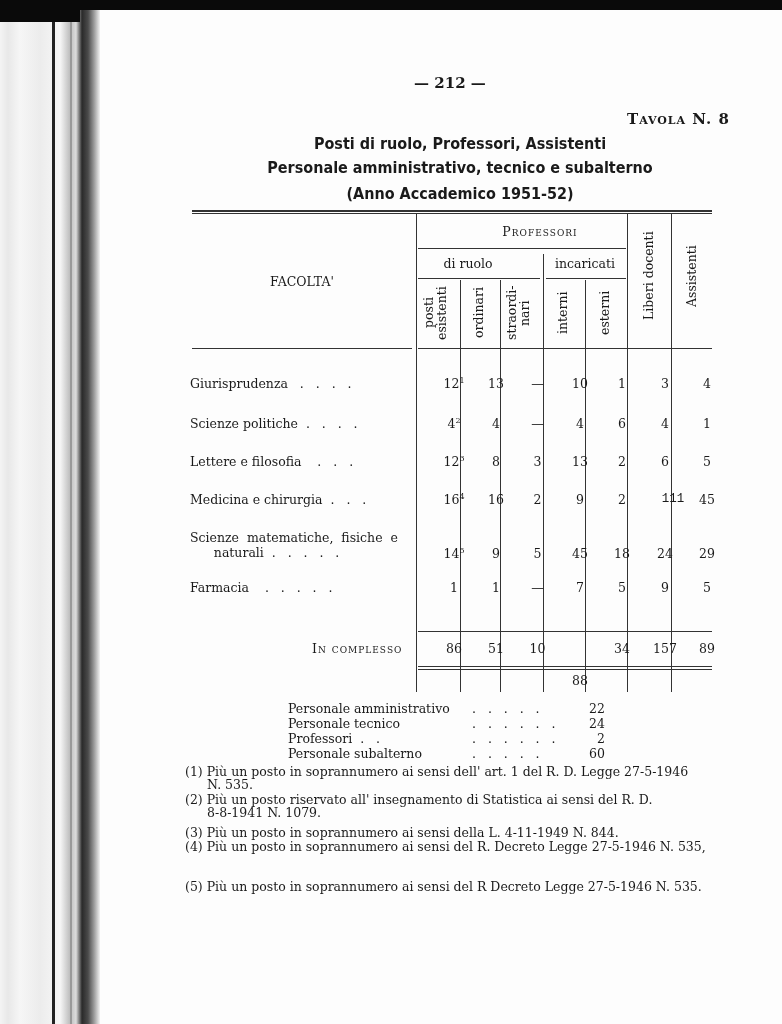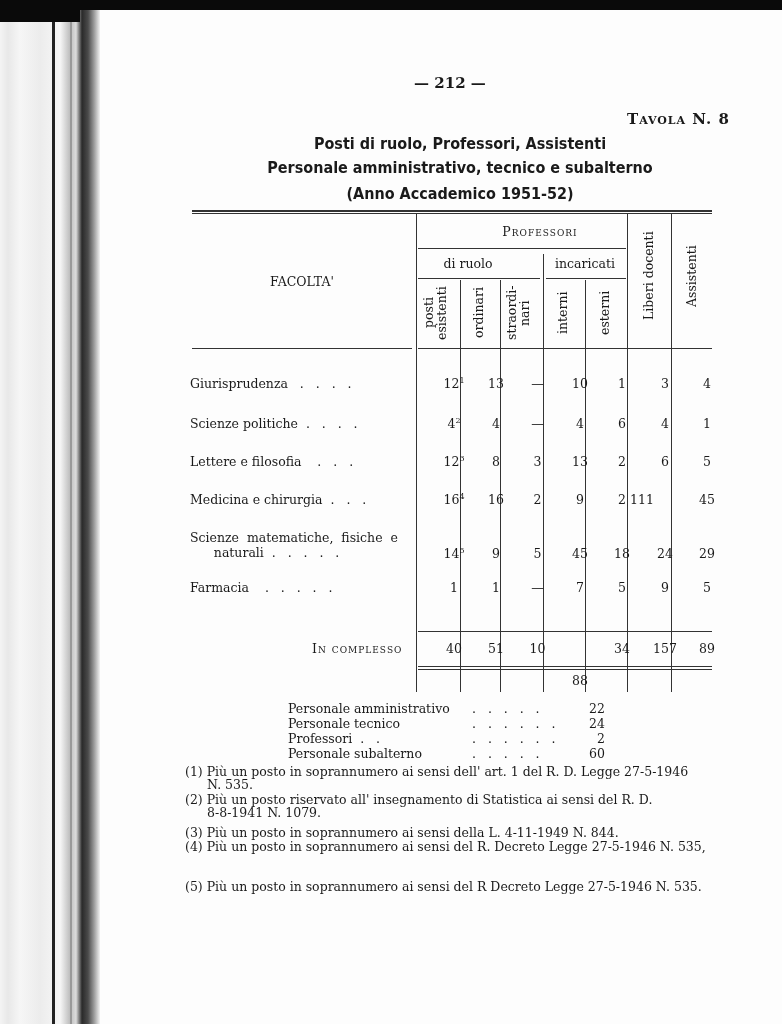--- a/index.html
+++ b/index.html
@@ -110,21 +110,21 @@
     <div class="cell" style="left: 544px; top: 454px; width: 40px;"><span>13</span></div>
     <div class="cell" style="left: 586px; top: 454px; width: 40px;"><span>2</span></div>
     <div class="cell" style="left: 628px; top: 454px; width: 42px;"><span>6</span></div>
     <div class="cell" style="left: 672px; top: 454px; width: 38px;"><span>5</span></div>
     <div class="rowlabel" style="top: 492px;">Medicina e chirurgia  .   .   .</div>
     <div class="cell" style="left: 418px; top: 492px; width: 40px;"><span>16</span><sup>4</sup></div>
     <div class="cell" style="left: 461px; top: 492px; width: 38px;"><span>16</span></div>
     <div class="cell" style="left: 501px; top: 492px; width: 41px;"><span>2</span></div>
     <div class="cell" style="left: 544px; top: 492px; width: 40px;"><span>9</span></div>
     <div class="cell" style="left: 586px; top: 492px; width: 40px;"><span>2</span></div>
-    <div class="cell" style="left: 605px; top: 492px; width: 42px;"><span>111</span></div>
+    <div class="cell" style="left: 636px; top: 492px; width: 42px; font-family: Liberation Mono, monospace;"><span>111</span></div>
     <div class="cell" style="left: 672px; top: 492px; width: 38px;"><span>45</span></div>
     <div class="rowlabel" style="top: 530px;">Scienze  matematiche,  fisiche  e
       naturali  .   .   .   .   .</div>
     <div class="cell" style="left: 418px; top: 546px; width: 40px;"><span>14</span><sup>5</sup></div>
     <div class="cell" style="left: 461px; top: 546px; width: 38px;"><span>9</span></div>
     <div class="cell" style="left: 501px; top: 546px; width: 41px;"><span>5</span></div>
     <div class="cell" style="left: 544px; top: 546px; width: 40px;"><span>45</span></div>
     <div class="cell" style="left: 586px; top: 546px; width: 40px;"><span>18</span></div>
     <div class="cell" style="left: 628px; top: 546px; width: 42px;"><span>24</span></div>
     <div class="cell" style="left: 672px; top: 546px; width: 38px;"><span>29</span></div>
@@ -132,21 +132,21 @@
     <div class="cell" style="left: 418px; top: 580px; width: 40px;"><span>1</span></div>
     <div class="cell" style="left: 461px; top: 580px; width: 38px;"><span>1</span></div>
     <div class="cell" style="left: 501px; top: 580px; width: 41px;"><span>—</span></div>
     <div class="cell" style="left: 544px; top: 580px; width: 40px;"><span>7</span></div>
     <div class="cell" style="left: 586px; top: 580px; width: 40px;"><span>5</span></div>
     <div class="cell" style="left: 628px; top: 580px; width: 42px;"><span>9</span></div>
     <div class="cell" style="left: 672px; top: 580px; width: 38px;"><span>5</span></div>
   </div>
 
 <div class="rowlabel smallcaps" style="left:312px; top:641px;">In complesso</div>
-<div class="cell" style="left:418px; top:641px; width:40px;">40</div>
+<div class="cell" style="left:418px; top:641px; width:40px;">86</div>
 <div class="cell" style="left:461px; top:641px; width:38px;">51</div>
 <div class="cell" style="left:501px; top:641px; width:41px;">10</div>
 <div class="cell" style="left:544px; top:641px; width:40px;margin-top:32px;">88</div>
 <div class="cell" style="left:586px; top:641px; width:40px;">34</div>
 <div class="cell" style="left:628px; top:641px; width:42px;">157</div>
 <div class="cell" style="left:672px; top:641px; width:38px;">89</div>
 
 <div id="staff">
     <div class="staff" style="left: 288px; top: 701px;">Personale amministrativo</div>
     <div class="staff" style="left: 472px; top: 701px;">.   .   .   .   .</div>

